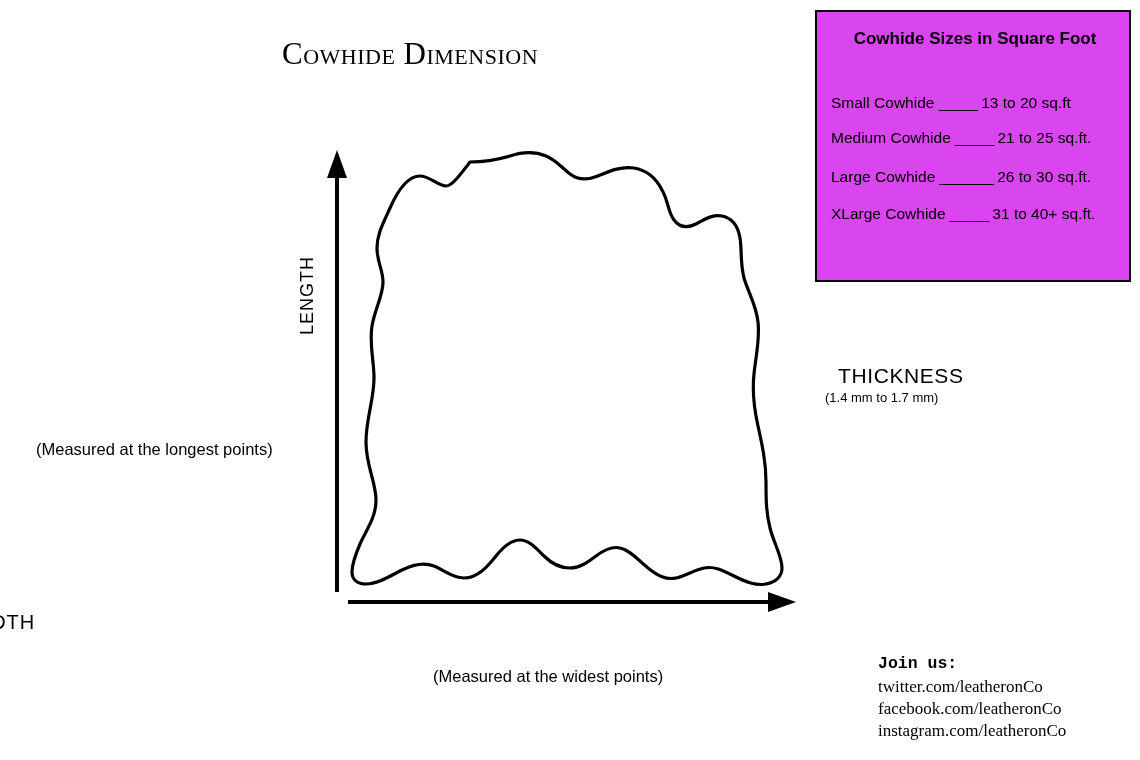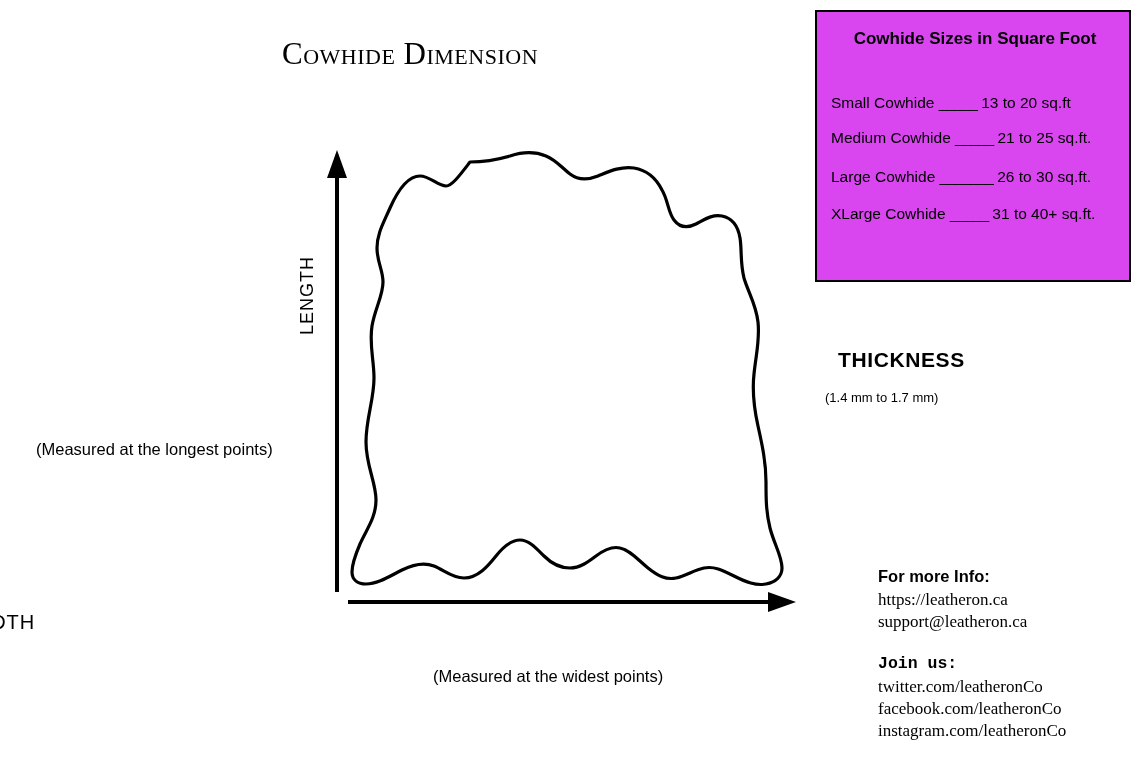--- a/index.html
+++ b/index.html
@@ -64,25 +64,24 @@
   .size-row .val { }
   #size-row-0 { top: 76px; margin-top: 6px; }
   #size-row-1 { top: 117px; }
   #size-row-2 { top: 156px; }
   #size-row-3 { top: 193px; }
 
   
   #thickness-label {
     position: absolute;
     left: 838px;
-    top: 348px;
+    top: 364px;
     font-size: 21px;
     letter-spacing: 0.6px;
     white-space: nowrap;
-    font-weight: bold;
   }
   #thickness-value {
     position: absolute;
     left: 825px;
     top: 390px;
     font-size: 13px;
     white-space: nowrap;
   }
 
   
@@ -257,25 +256,20 @@
     <div class="size-row" id="size-row-3">
       <span class="lbl">XLarge Cowhide</span>
       <span class="dash">_____</span>
       <span class="val">31 to 40+ sq.ft.</span>
     </div>
   </div>
 
   <div id="thickness-label">THICKNESS</div>
   <div id="thickness-value">(1.4 mm to 1.7 mm)</div>
 
-  <div id="info-block">
-    <div class="heading">For more Info:</div>
-    <div>https://leatheron.ca</div>
-    <div>support@leatheron.ca</div>
-  </div>
 
   <div id="social-block">
     <div class="heading">Join us:</div>
     <div>twitter.com/leatheronCo</div>
     <div>facebook.com/leatheronCo</div>
     <div>instagram.com/leatheronCo</div>
   </div>
 
 </div>
 

